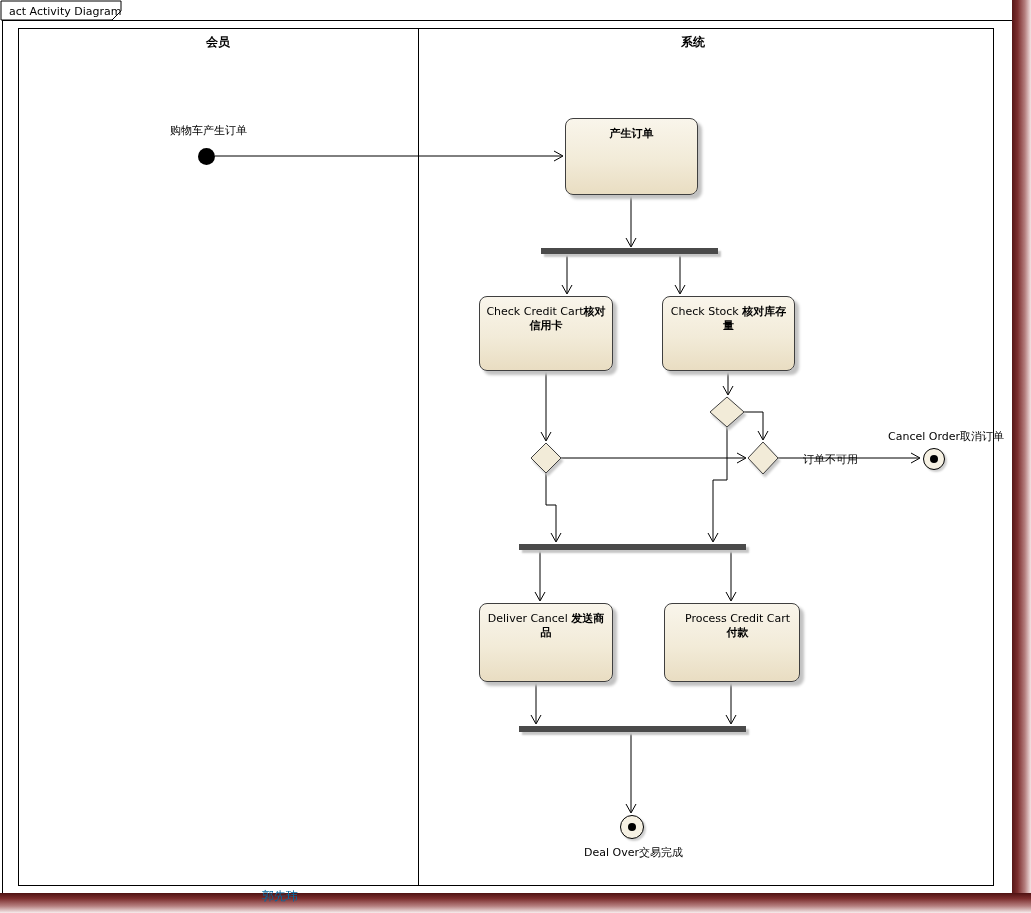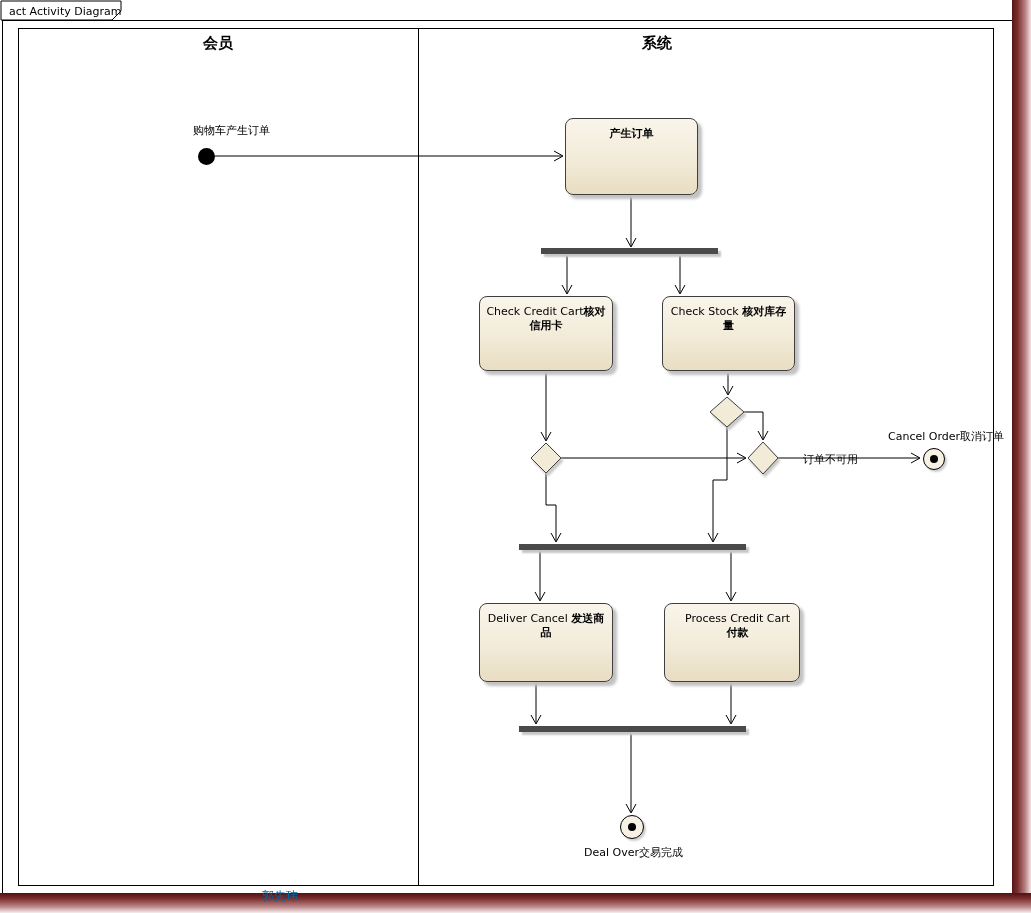--- a/index.html
+++ b/index.html
@@ -8,23 +8,23 @@
     font-family:"DejaVu Sans","Liberation Sans",sans-serif;font-size:11px;color:#000;
   }
   .line{position:absolute;background:#000;z-index:2;}
   .frame-tab-svg{position:absolute;left:0;top:0;z-index:2;}
   .frame-tab-label{position:absolute;left:9px;top:5px;font-size:11px;white-space:nowrap;z-index:3;}
   .partition{
     position:absolute;left:18px;top:28px;width:976px;height:858px;
     border:1px solid #000;box-sizing:border-box;z-index:1;background:#fff;
   }
   .lane-divider{position:absolute;left:418px;top:28px;width:1px;height:858px;background:#000;z-index:2;}
-  .lane-header{position:absolute;top:34px;font-weight:bold;font-size:15px;text-align:center;z-index:2;}
+  .lane-header{position:absolute;top:34px;font-weight:bold;font-size:12px;text-align:center;z-index:2;}
   .lane-header.member{left:18px;width:400px;}
-  .lane-header.system{left:406px;width:502px;}
+  .lane-header.system{left:442px;width:502px;}
   .connector-layer{position:absolute;left:0;top:0;z-index:3;}
   .activity{
     position:absolute;border:1px solid #3f3f3f;border-radius:8px;box-sizing:border-box;
     background:linear-gradient(180deg,#f9f5eb 0%,#f2ebd8 55%,#e9ddc2 100%);
     box-shadow:4px 4px 3px #c2c2c2;
     font-size:11px;line-height:14px;text-align:center;padding:8px 6px 0 6px;z-index:4;
   }
   .activity .zh{font-weight:bold;}
   .bar{position:absolute;background:#4a4a4a;box-shadow:3px 3px 2px #c6c6c6;z-index:4;}
   .start-node{
@@ -90,21 +90,21 @@
       <polyline points="731,682 731,723" marker-end="url(#oa)"></polyline>
       <polyline points="631,732 631,812" marker-end="url(#oa)"></polyline>
     </g>
     <g stroke="#3f3f3f" stroke-width="1" fill="#f2ebd8">
       <polygon class="diamond" points="727,397 744,412 727,427 710,412"></polygon>
       <polygon class="diamond" points="546,443 561,458 546,473 531,458"></polygon>
       <polygon class="diamond" points="763,442 778,458 763,474 748,458"></polygon>
     </g>
   </svg>
 
-  <div class="flabel" style="left:170px;top:123px;margin-left:23px;">购物车产生订单</div>
+  <div class="flabel" style="left:170px;top:123px;">购物车产生订单</div>
   <div class="start-node"></div>
 
   <div class="activity" style="left:565px;top:118px;width:133px;height:77px;">
     <span class="en"></span><span class="zh">产生订单</span>
   </div>
 
   <div class="activity" style="left:479px;top:296px;width:134px;height:75px;">
     <span class="en">Check Credit Cart</span><span class="zh">核对信用卡</span>
   </div>
 

